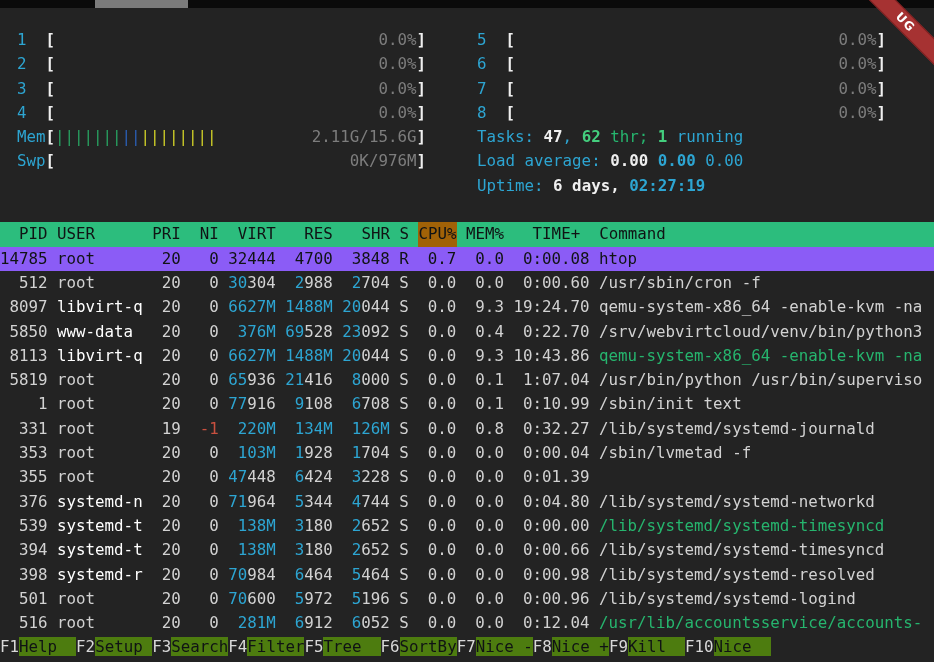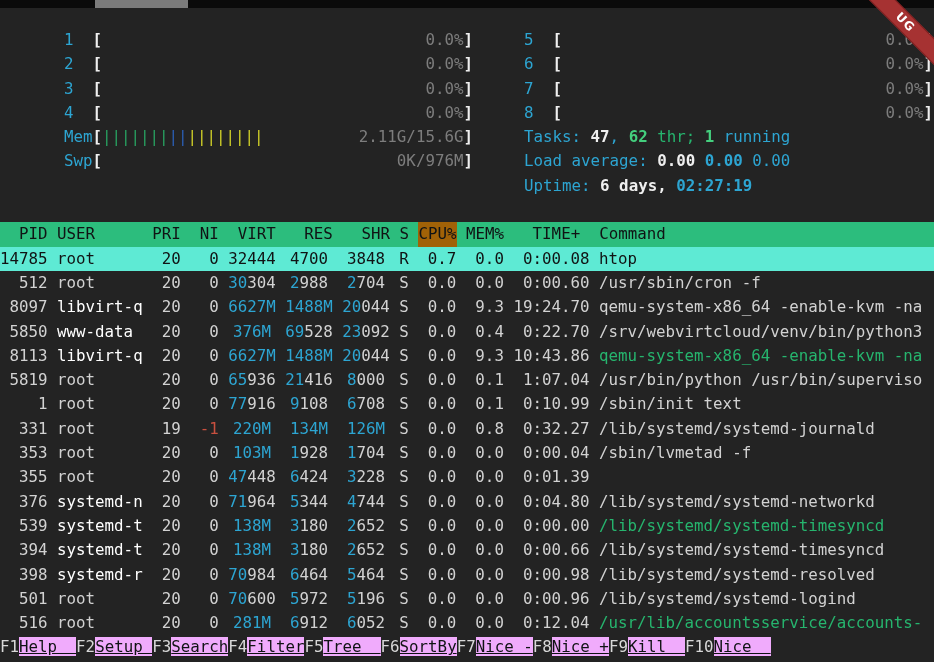--- a/index.html
+++ b/index.html
@@ -6,56 +6,56 @@
   .screen{position:relative;width:934px;height:662px;background:#232323;overflow:hidden;
           font-family:"DejaVu Sans Mono",monospace;font-size:15.8px;line-height:24.3px;color:#d2d2d2;}
   .screen span{white-space:pre;}
   .strip{height:8px;background:#0a0a0a;position:relative;}
   .tab{position:absolute;left:95px;top:0;width:93px;height:8px;background:#7b7b7b;}
   .ribbon{position:absolute;top:13px;right:-30px;width:118px;transform:rotate(45deg);
           background:#a63232;color:#fff;font-family:"DejaVu Sans",sans-serif;font-weight:bold;
           font-size:12px;line-height:17px;text-align:center;letter-spacing:1px;
           border-top:1px solid #7e2020;border-bottom:1px solid #7e2020;z-index:5;}
   .top{padding:20px 0 24.3px 0;}
-  .tline{display:flex;padding-left:47px;}
+  .tline{display:flex;}
   .lcol{flex:none;width:456px;padding-left:17px;overflow:hidden;}
   .rcol{flex:1;padding-left:4px;overflow:hidden;}
   .mlab{display:inline-block;width:3ch;color:#2da5d2;vertical-align:top;}
   .br{color:#efefef;font-weight:bold;}
   .br.o::before{content:"[";}
   .br.c::before{content:"]";}
   .mbody{display:inline-block;width:38ch;text-align:right;position:relative;vertical-align:top;}
   .mval{color:#7d7d7d;}
   .bars{position:absolute;left:0;top:0;text-align:left;}
   .pipe{display:inline-block;width:1ch;vertical-align:top;}
   .pipe.g{color:#28a060;}.pipe.b{color:#2b5eb4;}.pipe.y{color:#cdcd28;}
   .cy{color:#2da5d2;}
   .bw{color:#efefef;font-weight:bold;}
   .bc{color:#2da5d2;font-weight:bold;}
   .gn{color:#26b56e;}
   .bg{color:#44cf7e;font-weight:bold;}
   .thead{display:flex;background:#2cbd7d;color:#101314;}
   .thead span{flex:none;}
   .thead .sort{background:#a16207;}
   .prow{display:flex;}
-  .prow.sel{background:#5eead4;}
+  .prow.sel{background:#8b5cf6;}
   .prow.sel span{color:#101314;}
   .f{flex:none;display:inline-block;vertical-align:top;}
   .r{text-align:right;}
   .sp{flex:none;display:inline-block;width:1ch;}
-  .pid{width:5ch;}.user{width:9ch;}.w3{width:3ch;}.w5{width:5ch;text-align:center;}.w1{width:1ch;}.w4{width:4ch;}.w8{width:8ch;}
+  .pid{width:5ch;}.user{width:9ch;}.w3{width:3ch;}.w5{width:5ch;}.w1{width:1ch;}.w4{width:4ch;}.w8{width:8ch;}
   .hi{color:#2da5d2;}
   .dim{color:#ffffff;}
   .red{color:#c9503f;}
   .grn{color:#26b56e;}
   .cmd{flex:1;overflow:hidden;}
   .fnbar{display:flex;}
   .fnbar span{flex:none;}
   .fkey{color:#d8d8d8;}
-  .flab{background:#f0abfc;color:#101314;text-decoration:underline;}
+  .flab{background:#4d7c0f;color:#101314;}
   .fill{flex:1;}
 </style>
 </head>
 <body>
 
 <div class="screen">
   <div class="strip">
       <div class="tab"></div>
     </div>
   <div class="ribbon"><span>UG</span></div>

